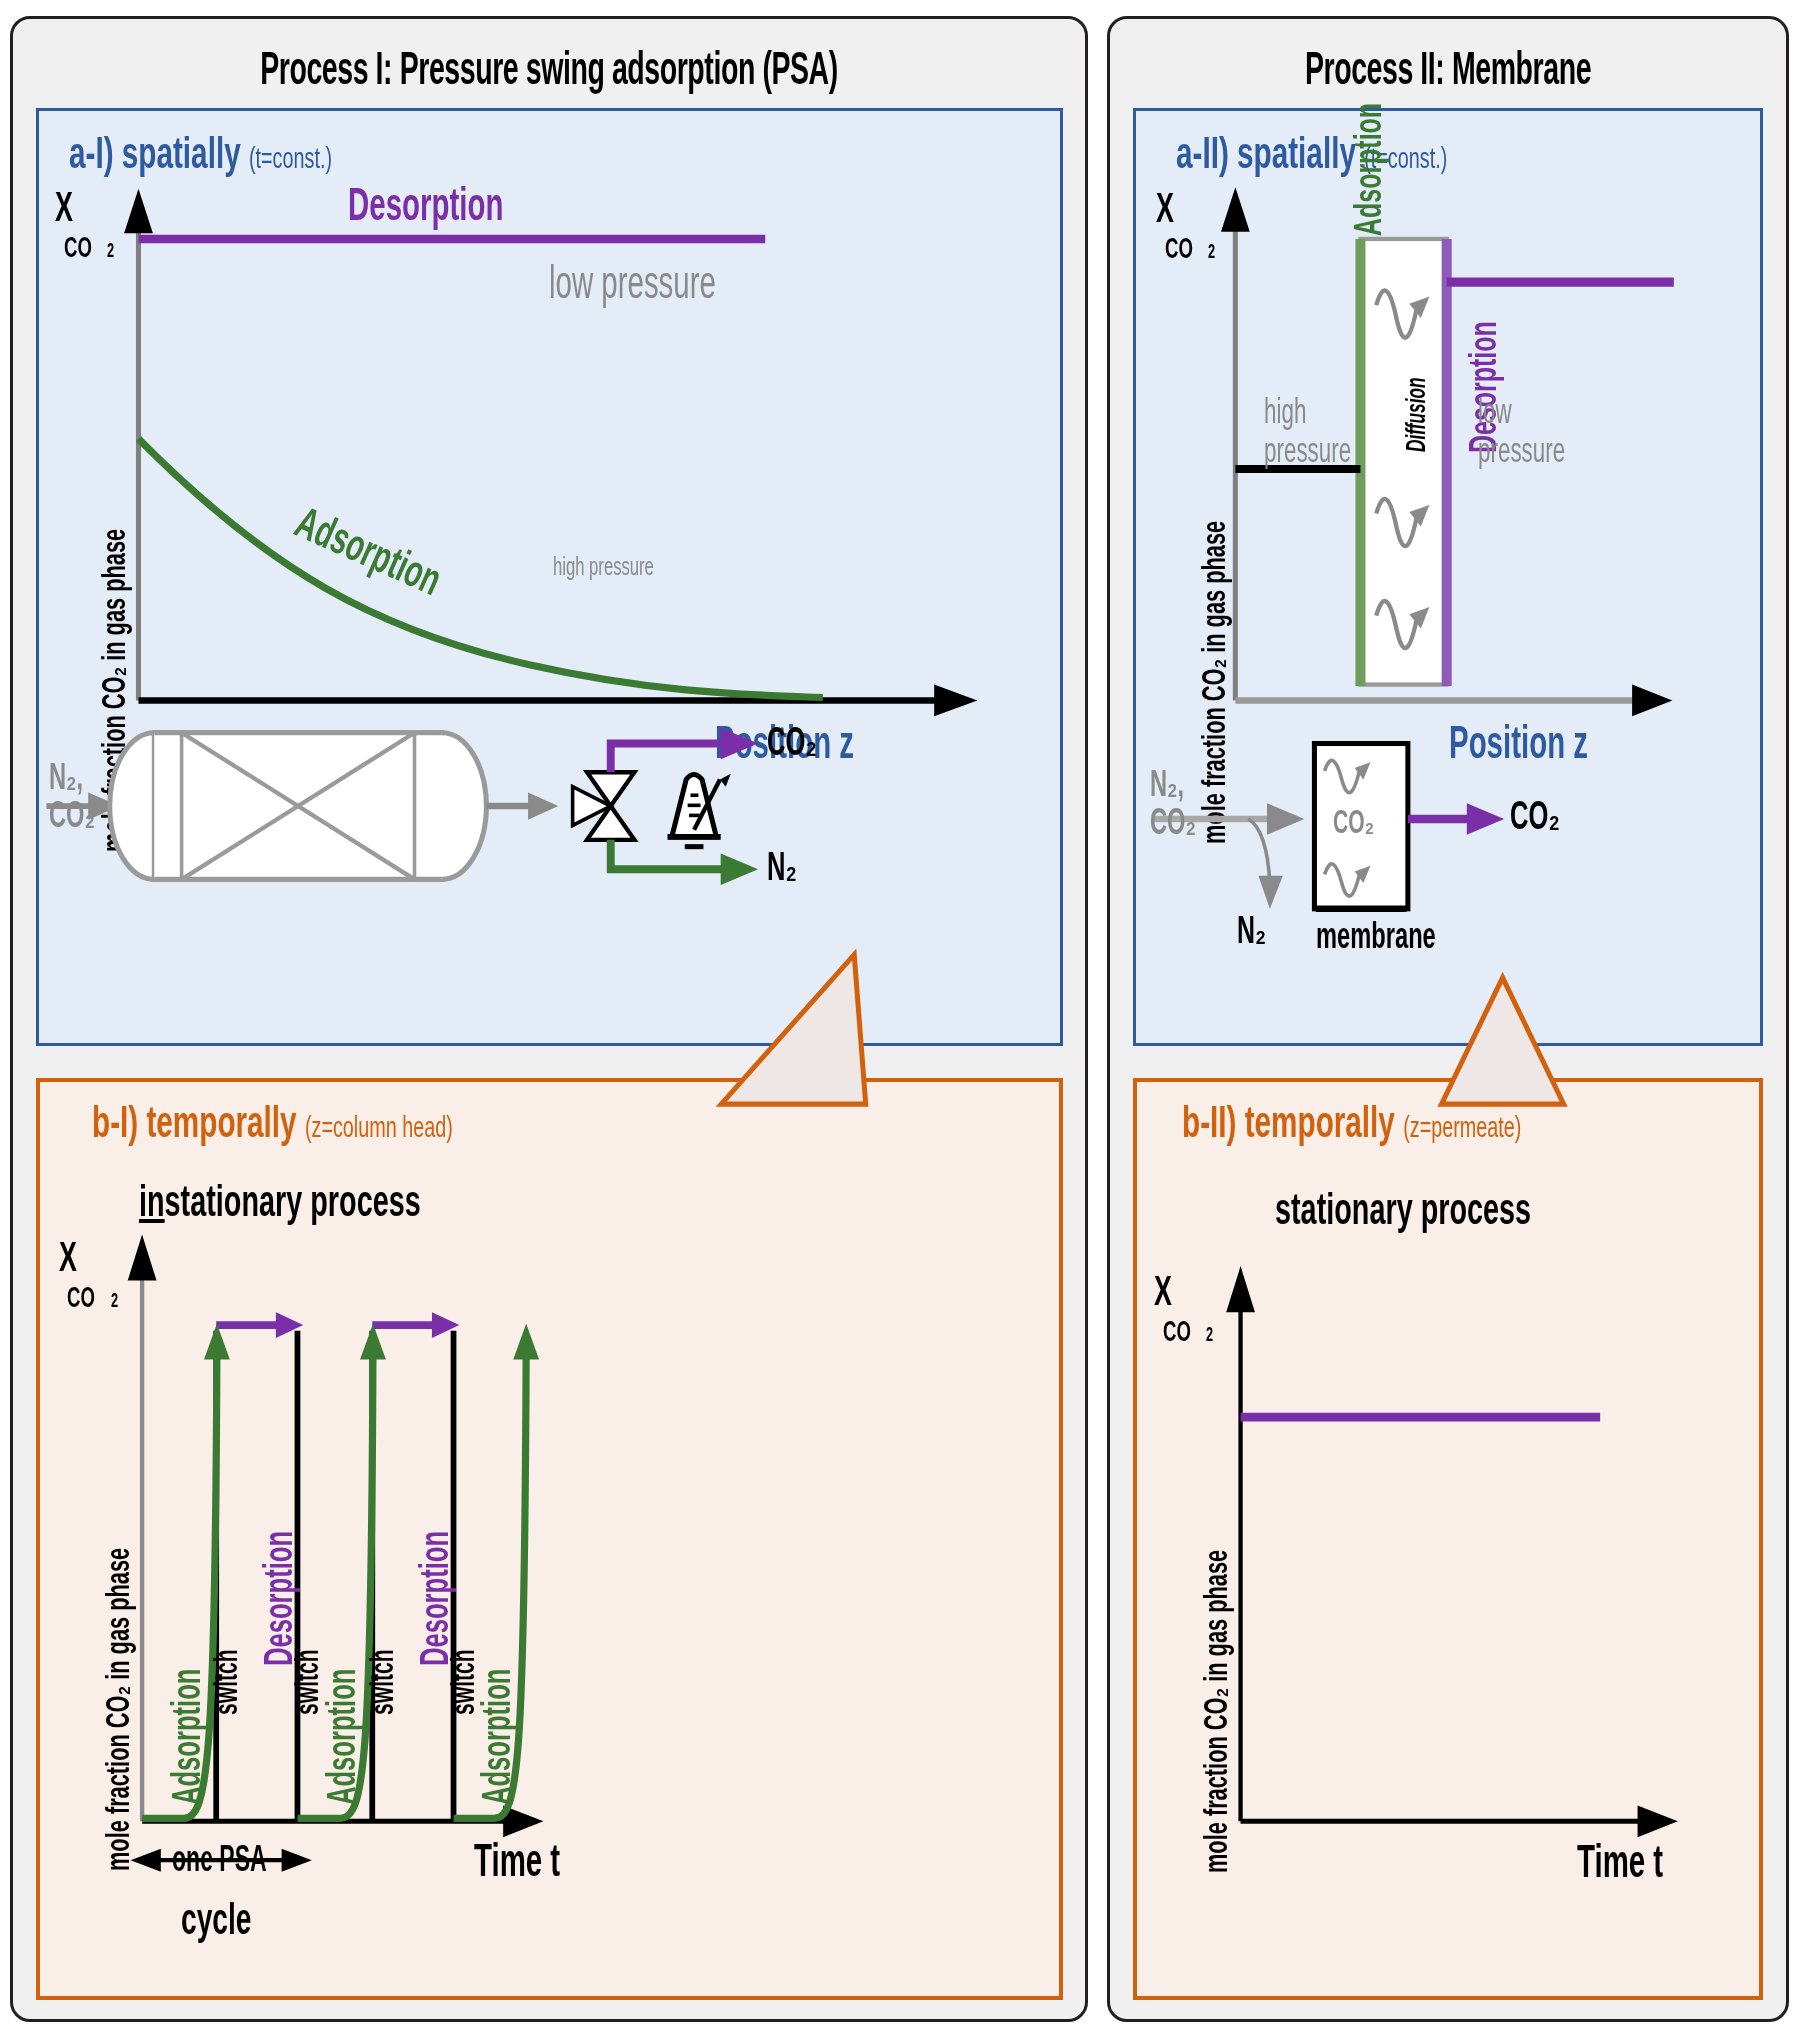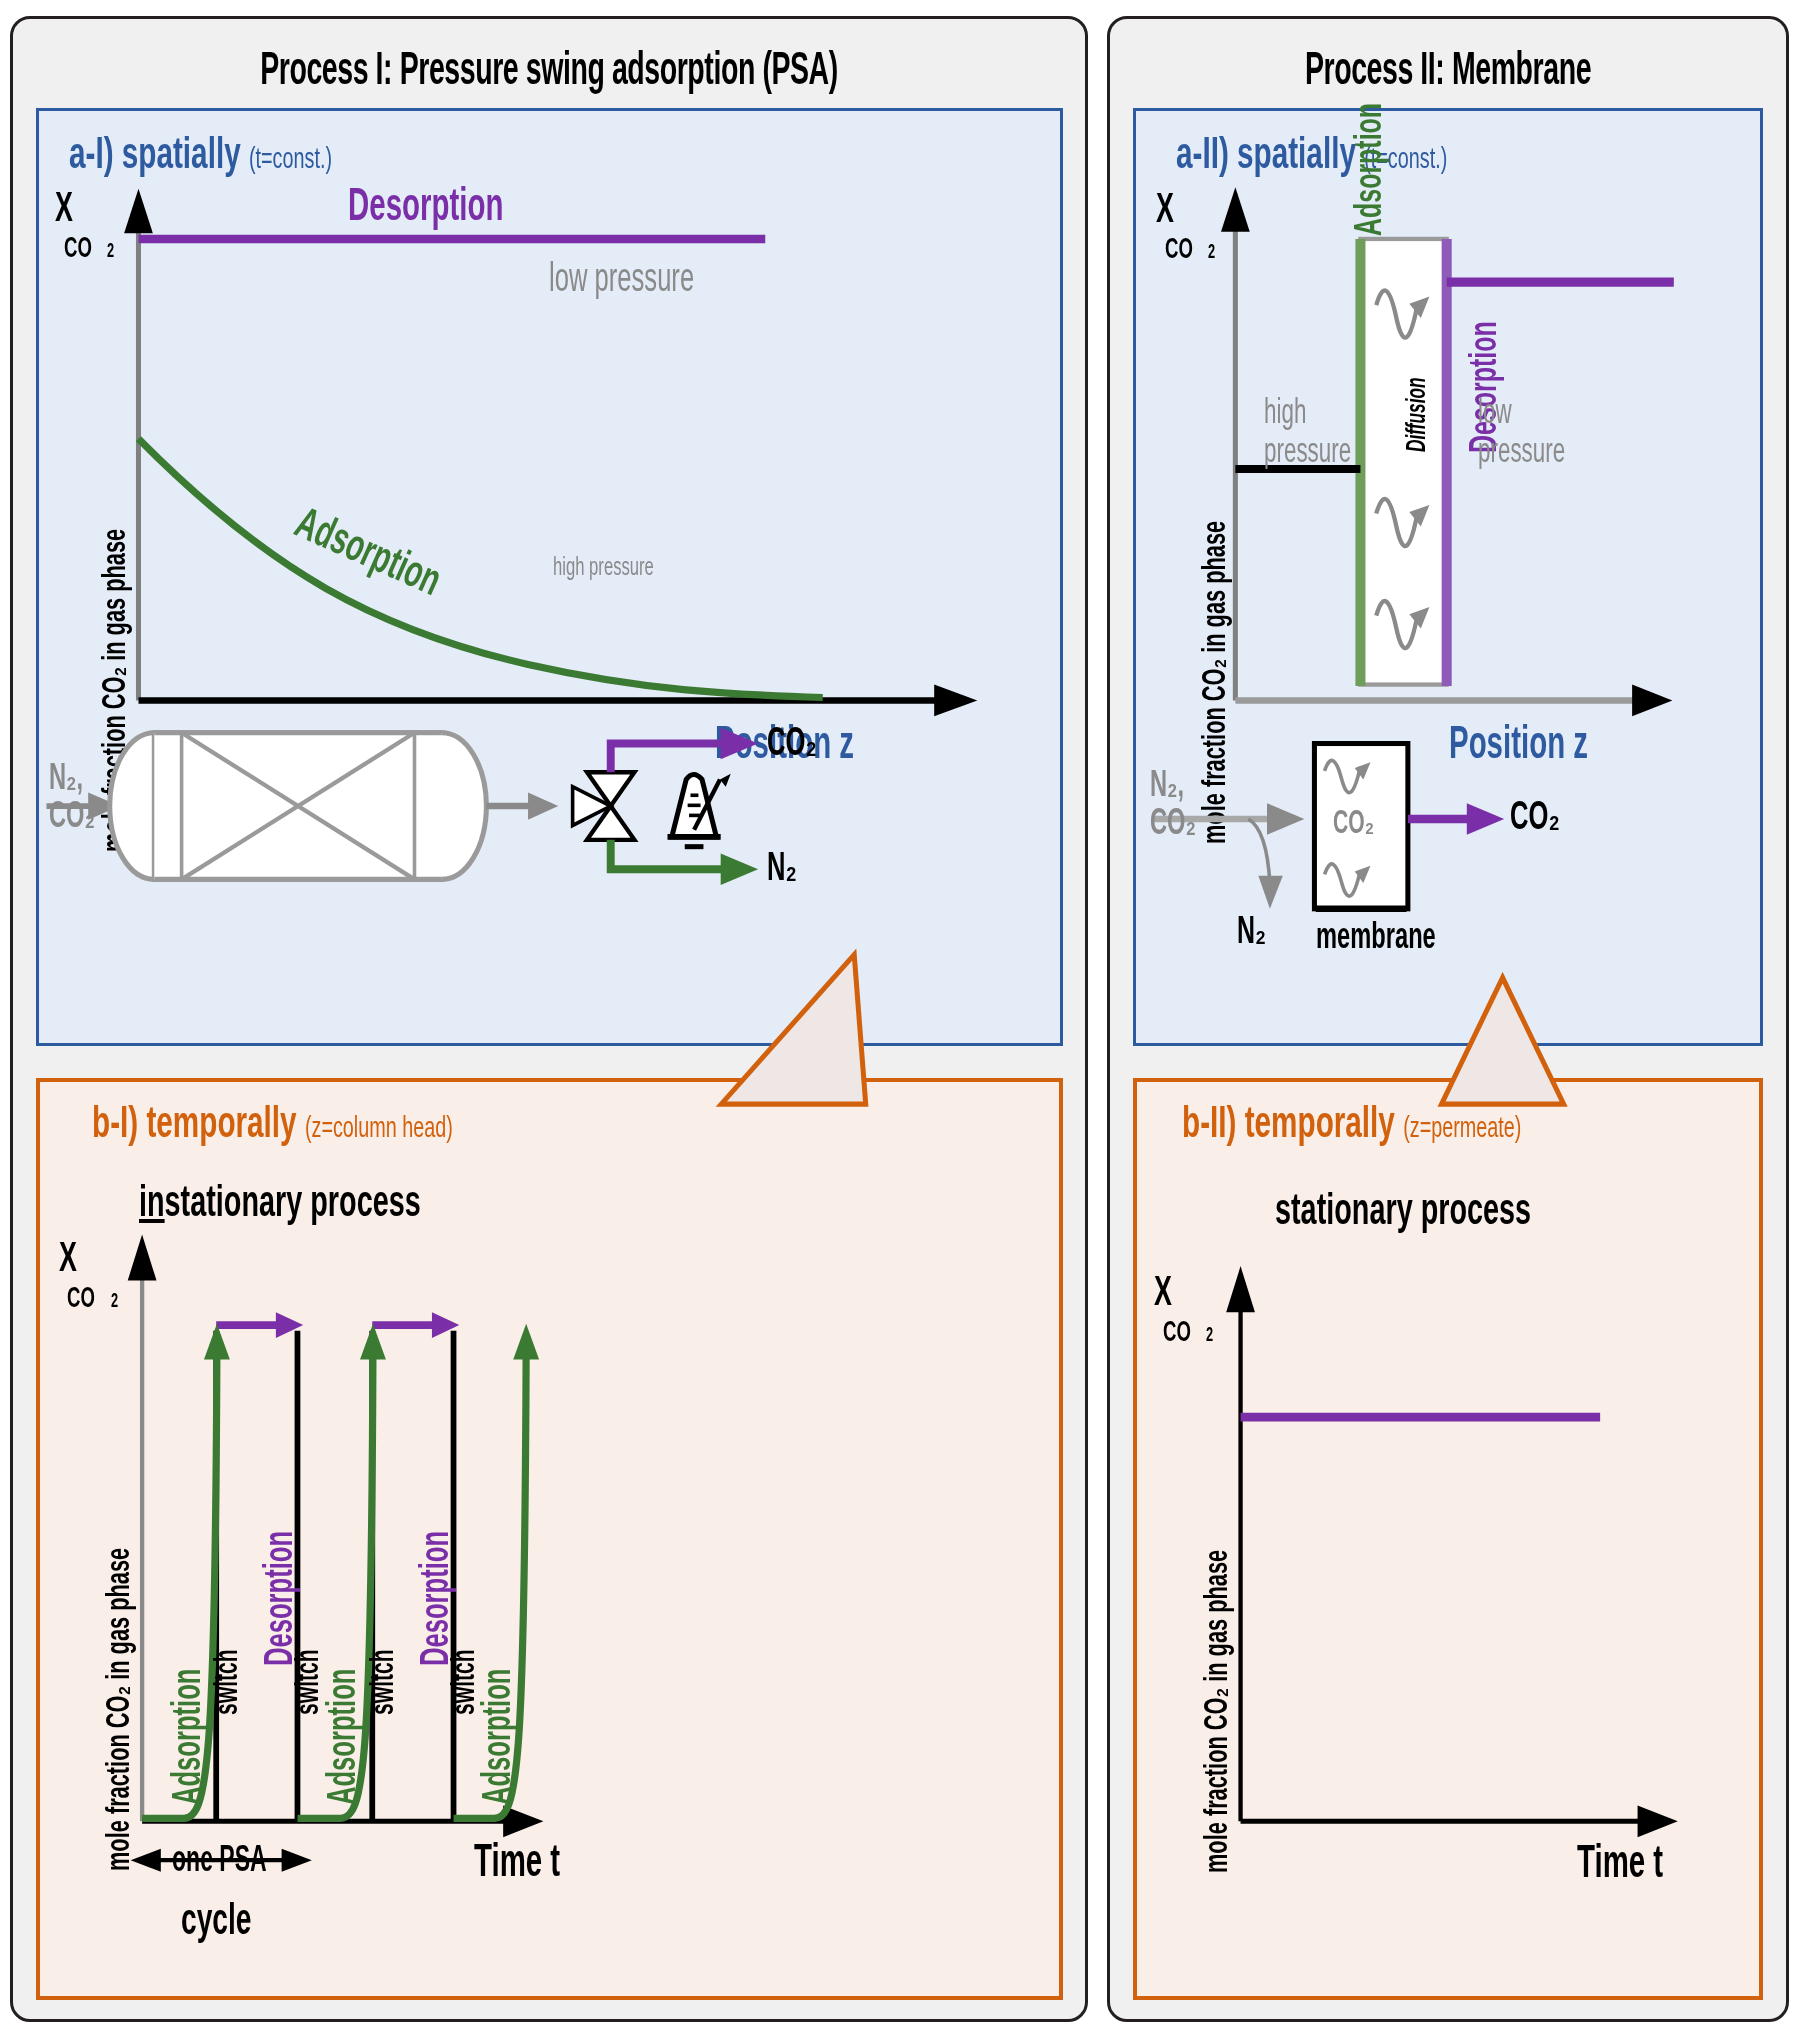--- a/index.html
+++ b/index.html
@@ -83,21 +83,21 @@
       <polygon points="1305,820 1245,798 1245,842" fill="#000000"></polygon>
 
       <line x1="138" y1="178" x2="1010" y2="178" stroke="#7a2fa8" stroke-width="12"></line>
 
       <path d="M138,456 C 320,640 470,722 680,770 C 840,806 960,812 1090,816" fill="none" stroke="#3b7a32" stroke-width="10"></path>
     </svg>
 
     <div class="txt bold purple" style="left:309px;top:66px;font-size:46px;">
       <span class="cond">Desorption</span>
     </div>
-    <div class="txt grey" style="left:510px;top:144px;font-size:40px;">
+    <div class="txt grey" style="left:510px;top:144px;font-size:46px;">
       <span class="cond">low pressure</span>
     </div>
 
     <div class="txt bold green" style="left:270px;top:385px;font-size:45px;transform:rotate(24deg);transform-origin:left top;">
       <span class="cond">Adsorption</span>
     </div>
     <div class="txt grey" style="left:514px;top:440px;font-size:26px;">
       <span class="cond">high pressure</span>
     </div>
 

